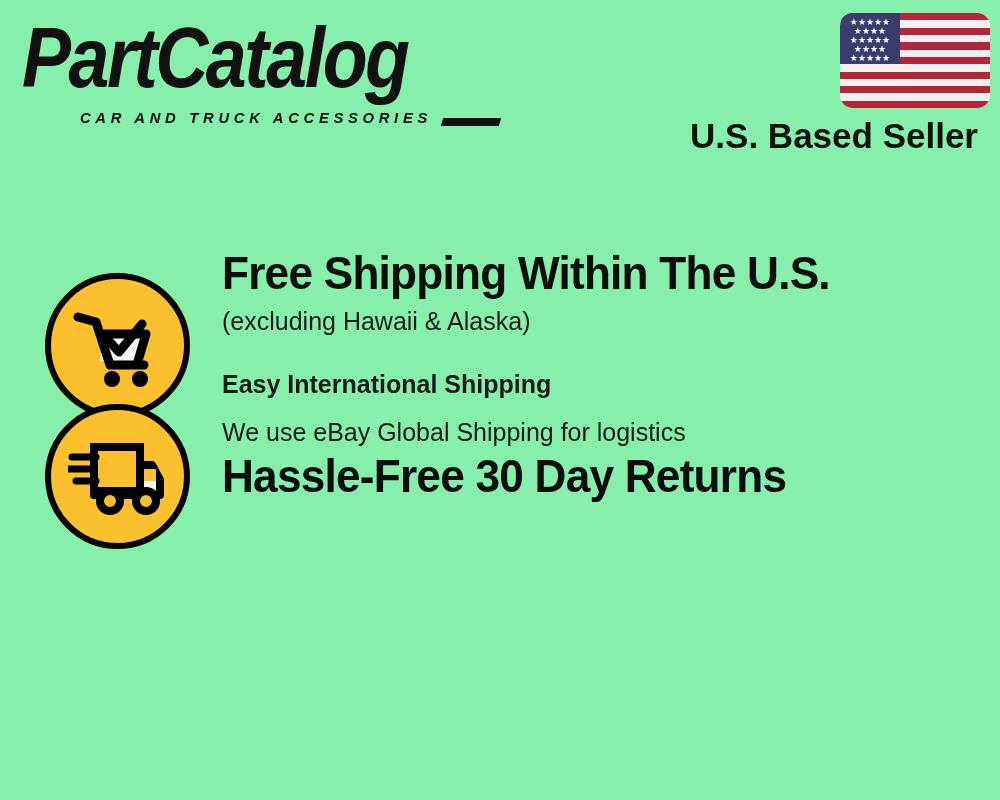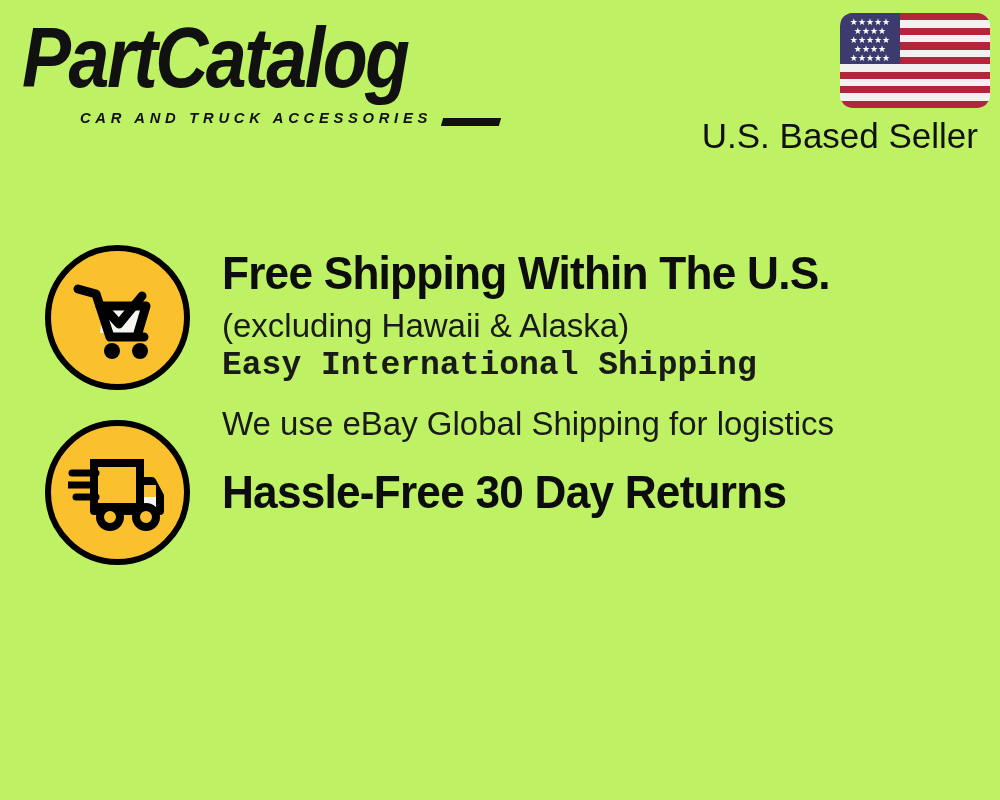--- a/index.html
+++ b/index.html
@@ -9,21 +9,21 @@
     background: #ffffff;
   }
   body {
     font-family: "Liberation Sans", sans-serif;
     -webkit-font-smoothing: antialiased;
   }
   #page {
     position: relative;
     width: 1000px;
     height: 800px;
-    background: #bef264;
+    background: #86efac;
     overflow: hidden;
   }
 
   
   .logo-block {
     position: absolute;
     left: 22px;
     top: 22px;
     width: 470px;
     height: 95px;
@@ -108,34 +108,34 @@
     color: #ffffff;
     font-size: 9px;
     line-height: 1;
   }
   .star-row.offset { padding: 0 5px; box-sizing: border-box; }
   .seller-text {
     position: absolute;
     right: 12px;
     top: 103px;
     font-family: "Liberation Sans", sans-serif;
-    font-weight: 400;
+    font-weight: 700;
     font-size: 35px;
     color: #111111;
     white-space: nowrap;
     letter-spacing: 0px;
   }
 
   
   .feature {
     position: absolute;
     left: 45px;
     width: 930px;
     display: flex;
-    align-items: flex-start;
+    align-items: center;
   }
   .badge {
     position: relative;
     flex: 0 0 auto;
     width: 145px;
     height: 145px;
     border-radius: 50%;
     background: #fbc02d;
     border: 6px solid #000000;
     box-sizing: border-box;
@@ -157,35 +157,34 @@
     color: #0d0d0d;
     line-height: 1.06;
     letter-spacing: -0.8px;
     white-space: nowrap;
     transform: scaleX(0.96);
     transform-origin: left center;
   }
   .f-sub {
     font-family: "Liberation Sans", sans-serif;
     font-weight: normal;
-    font-size: 33px;
+    font-size: 25px;
     color: #1a1a1a;
     margin-top: 8px;
     line-height: 1.2;
     white-space: nowrap;
   }
   .f-sub.bold {
     font-weight: bold;
-    margin-top: 1px;
-    font-family: Liberation Mono, monospace;
+    margin-top: 33px;
   }
   .f-sub.tight { margin-top: 18px; }
 
   #row1 { top: 245px; }
-  #row2 { top: 420px; align-items: center; }
+  #row2 { top: 404px; align-items: center; }
   #row3 { top: 592px; align-items: center; }
   #row2 .feature-text, #row3 .feature-text { padding-top: 0; }
 </style>
 </head>
 <body>
 
 <div id="page">
 
   <div class="logo-block">
     <div class="logo-word">PartCatalog</div>

